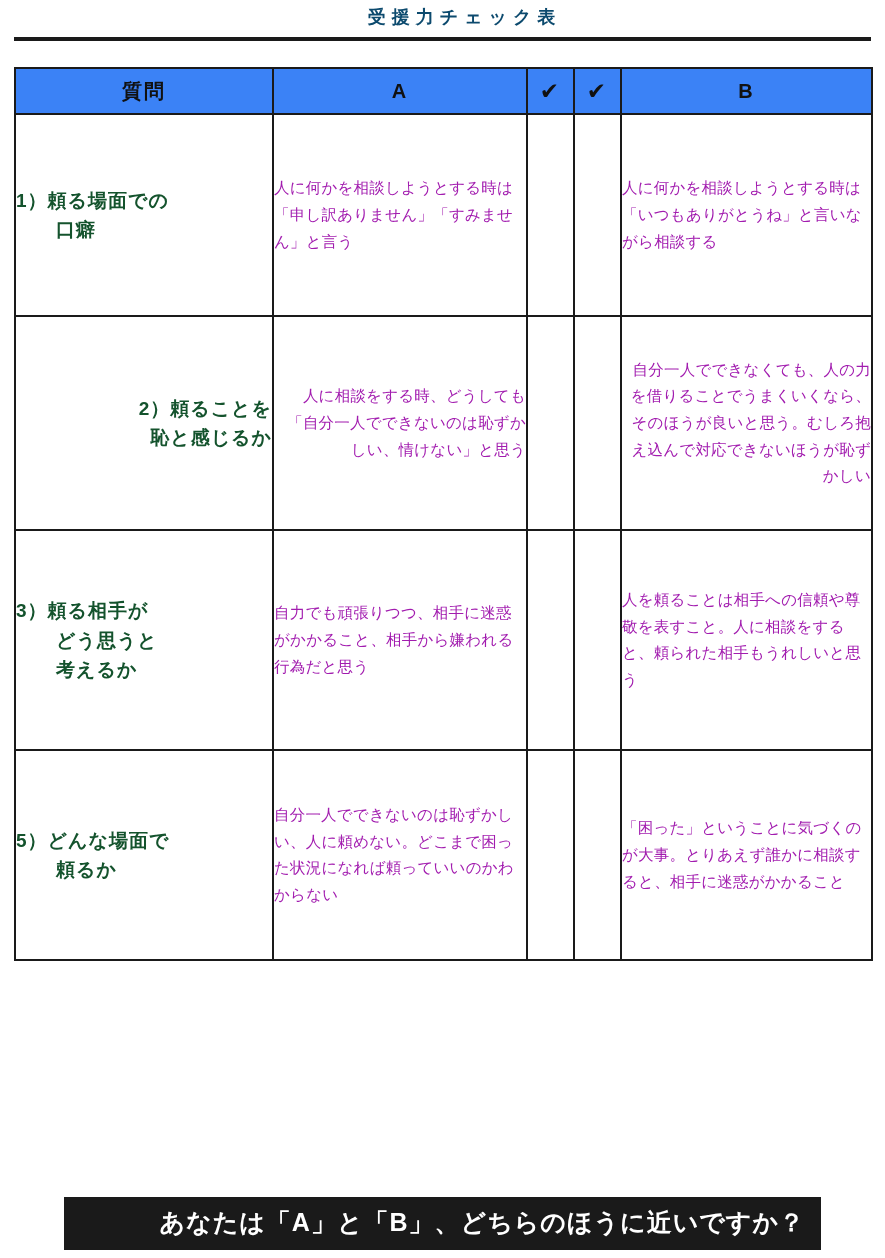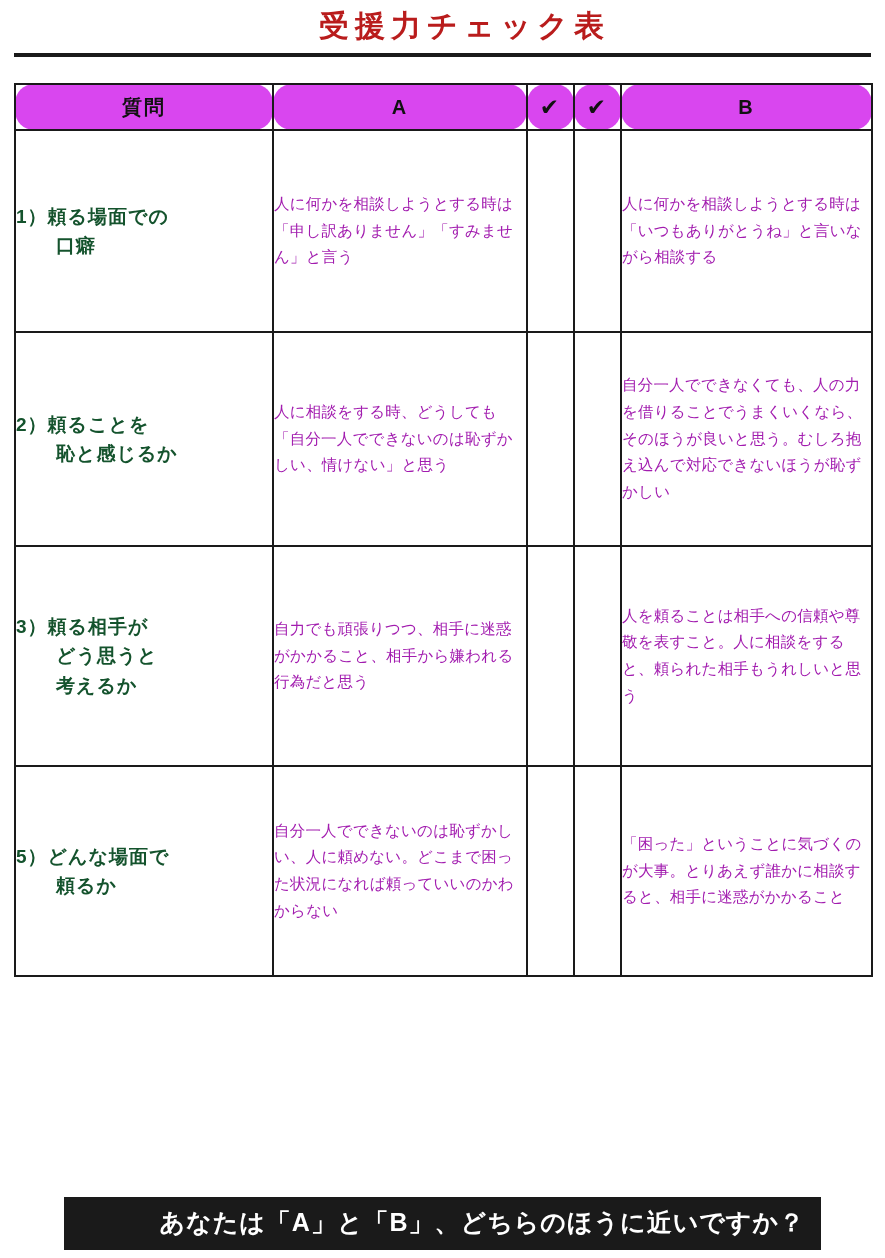--- a/index.html
+++ b/index.html
@@ -22,24 +22,24 @@
     padding: 0;
     position: relative;
   }
 
   
   .title-block {
     padding-top: 6px;
     text-align: center;
   }
   .title {
-    font-size: 30px;
+    font-size: 18px;
     font-weight: bold;
     letter-spacing: 6px;
-    color: #b91c1c;
+    color: #0c4a6e;
     line-height: 1.3;
     padding-left: 44px;
   }
   .title-rule {
     margin: 8px 14px 0 14px;
     border-bottom: 4px solid #1a1a1a;
   }
 
   
   .table-wrap {
@@ -50,28 +50,27 @@
     border-collapse: collapse;
     table-layout: fixed;
   }
   table.check-table th,
   table.check-table td {
     border: 2px solid #1a1a1a;
     vertical-align: middle;
     padding: 0;
   }
   thead th {
-    background: #d946ef;
+    background: #3b82f6;
     height: 44px;
     font-size: 20px;
     font-weight: bold;
     letter-spacing: 2px;
     text-align: center;
     color: #111111;
-    border-radius: 19px;
   }
   .col-q { width: 258px; }
   .col-a { width: 254px; }
   .col-ck { width: 47px; }
   .col-b { width: 251px; }
 
   .check-glyph {
     display: block;
     font-size: 23px;
     line-height: 1;
@@ -94,21 +93,21 @@
     line-height: 1.72;
     letter-spacing: 0.2px;
     color: #a21caf;
     vertical-align: middle;
   }
   td.ck-cell {
     background: #ffffff;
   }
 
   .row-1 td { height: 200px; }
-  .row-2 td { height: 212px; }
+  .row-2 td { height: 212px; text-align: right; }
   .row-3 td { height: 218px; }
   .row-4 td { height: 208px; }
   .row-5 td { height: 208px; }
 
   
   .footer {
     position: absolute;
     left: 0;
     right: 0;
     bottom: 8px;

